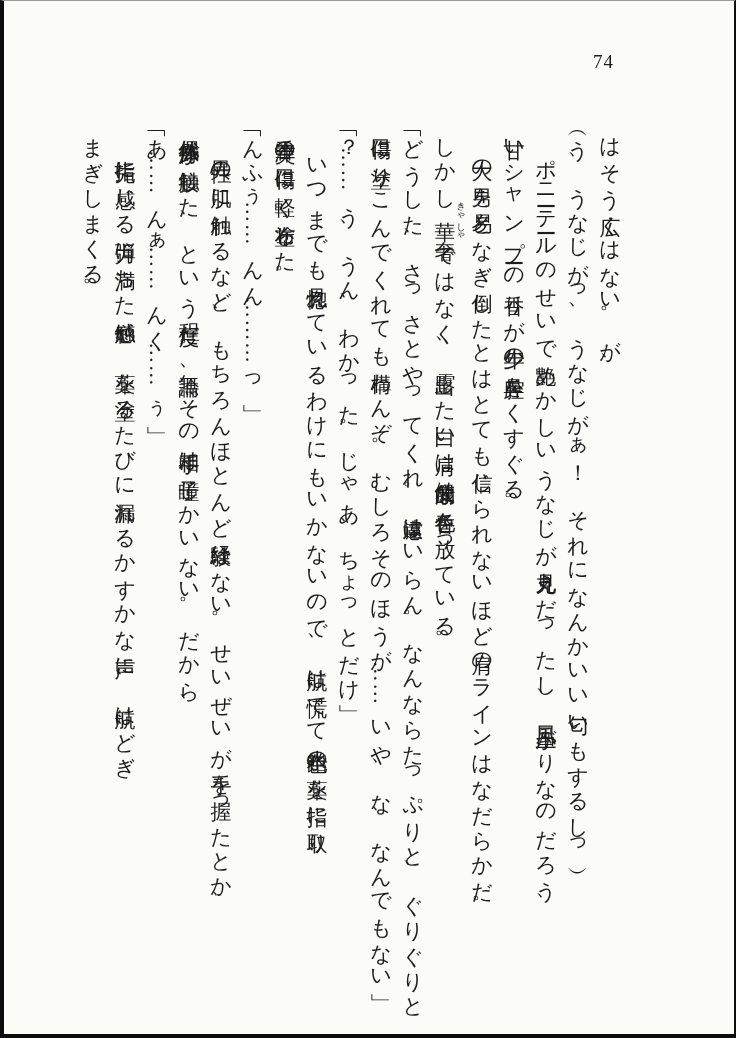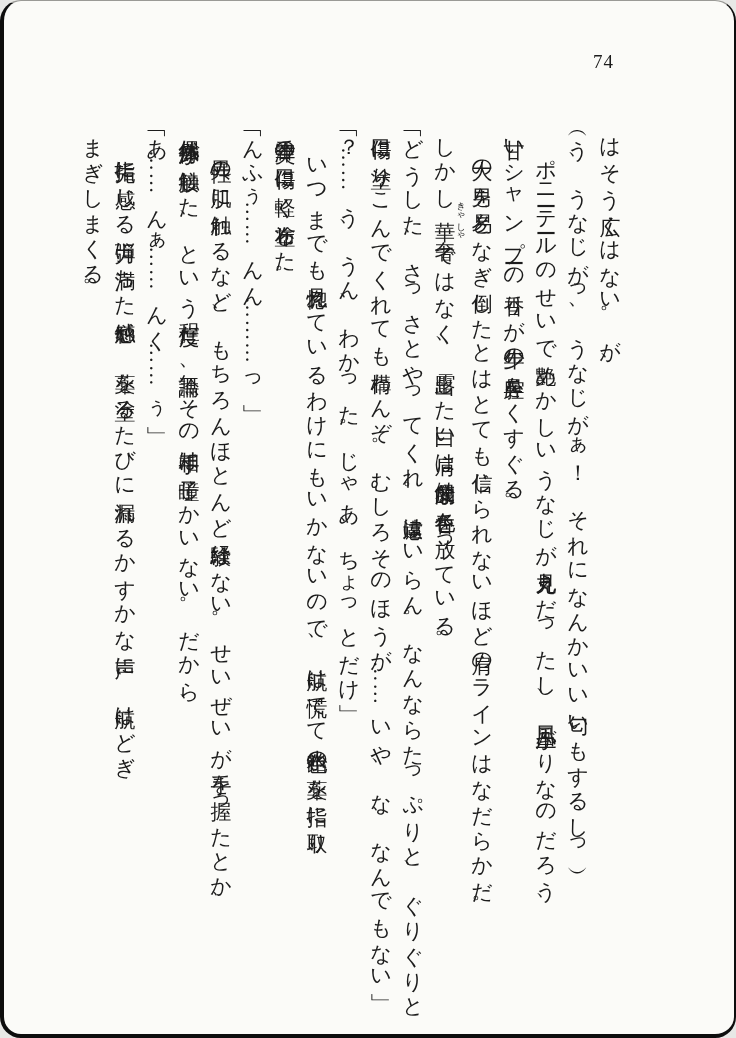--- a/index.html
+++ b/index.html
@@ -13,21 +13,20 @@
     height: 1038px;
     box-sizing: border-box;
     background: #fbfbf8;
     border-left: 4px solid #0d0d0d;
     border-right: 2px solid #0d0d0d;
     border-bottom: 4px solid #0d0d0d;
     border-top: 1px solid #9a9a96;
     overflow: hidden;
     font-family: "Liberation Serif", "DejaVu Serif", serif;
     color: #1c1c1c;
-    border-radius: 21px;
   }
   .page-number {
     position: absolute;
     top: 50px;
     right: 120px;
     font-size: 19px;
     letter-spacing: 1px;
     color: #1c1c1c;
   }
   .text-block {

